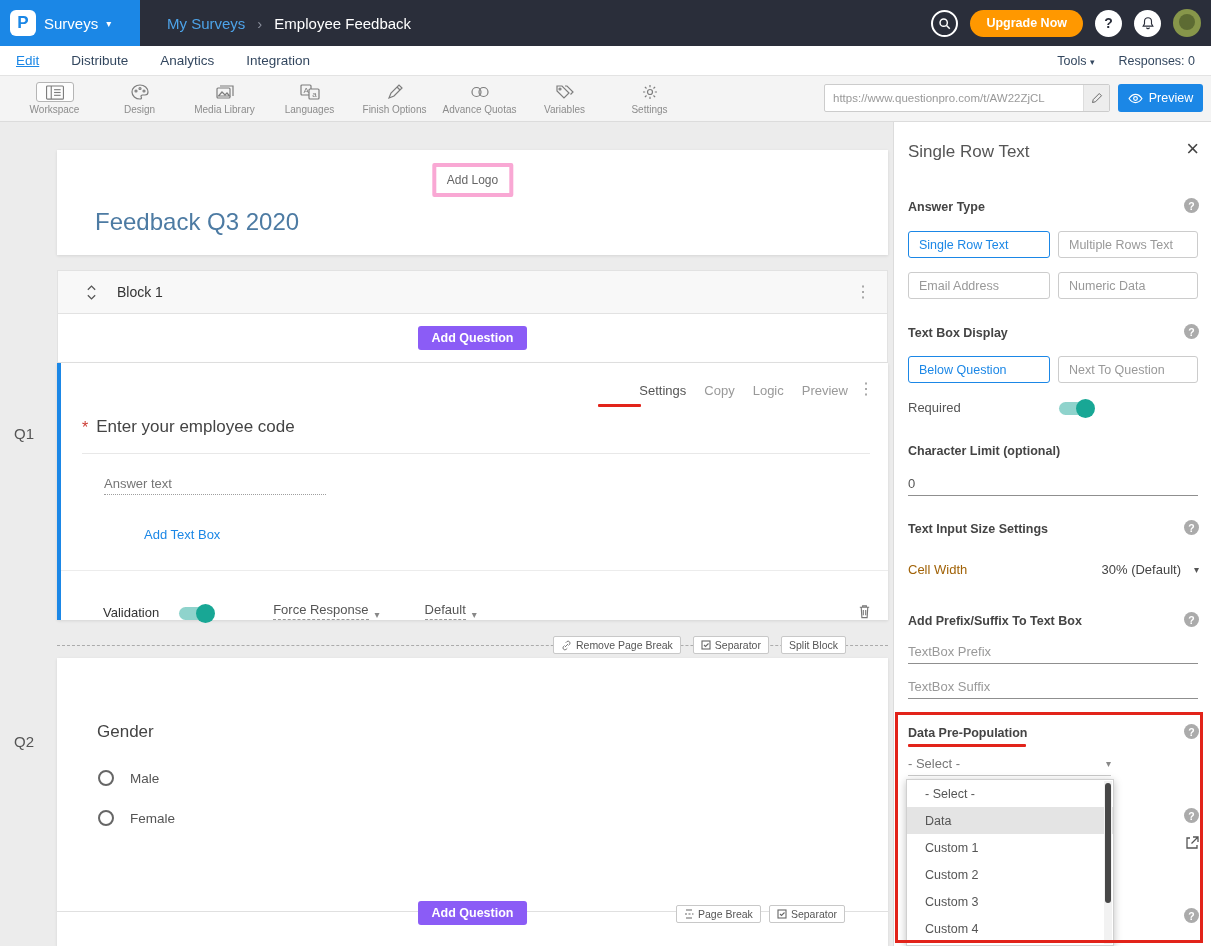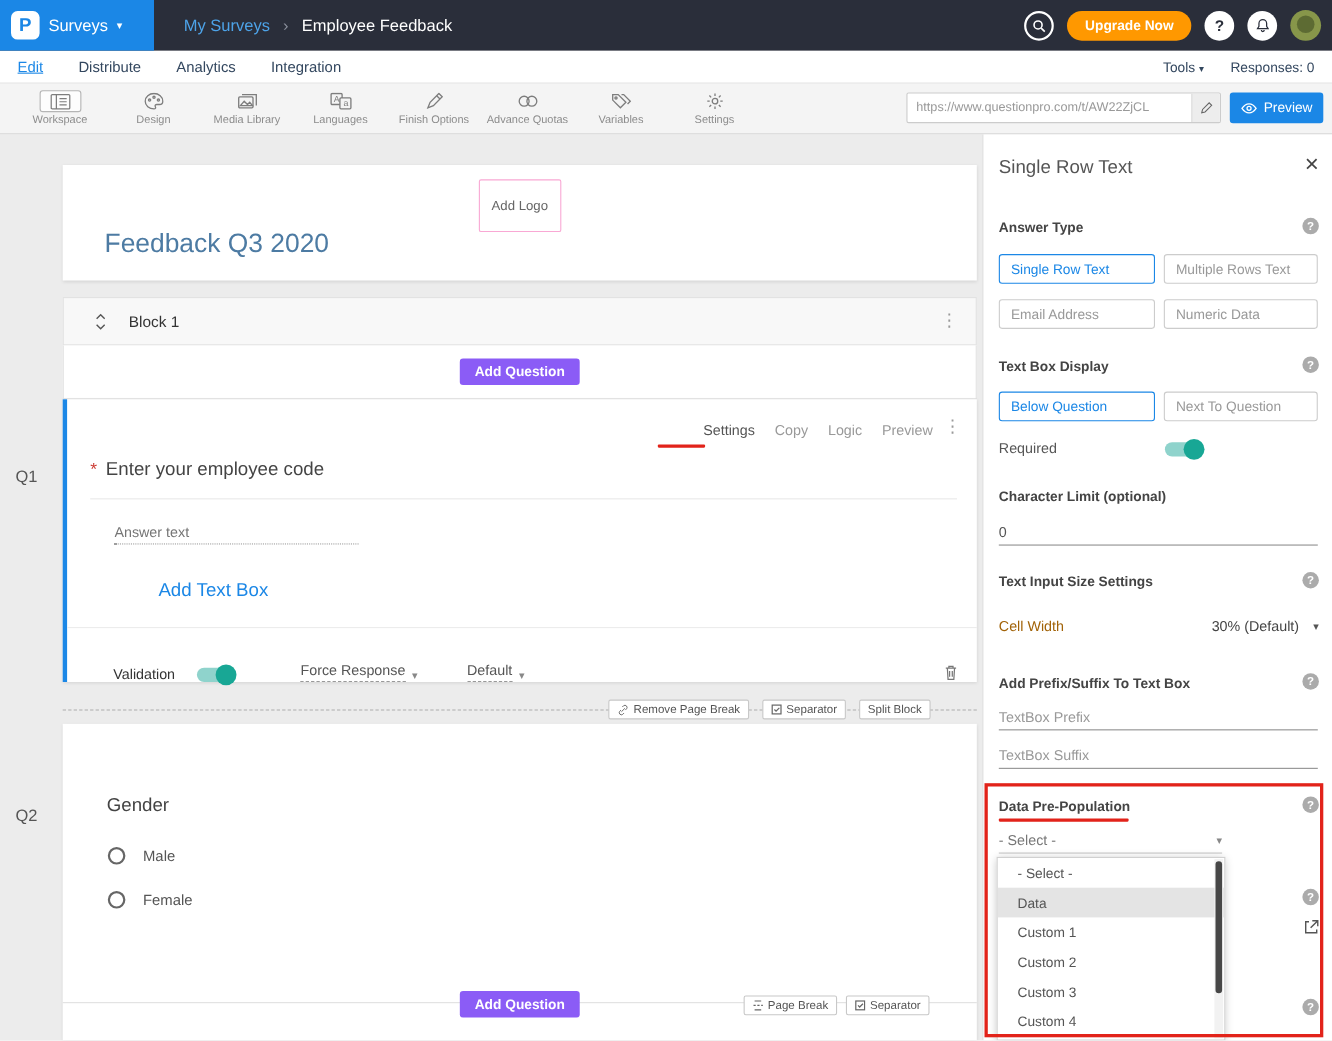--- a/index.html
+++ b/index.html
@@ -43,21 +43,21 @@
   .url-box { position:absolute; right:101px; top:8px; width:286px; height:28px; background:#fff; border:1px solid #ccc; border-radius:2px; display:flex; align-items:center; overflow:hidden; }
   .url-box input { flex:1; border:none; outline:none; font-size:11.5px; color:#999; padding:0 8px; font-family:"Liberation Sans", sans-serif; background:transparent; }
   .url-edit { width:26px; height:100%; background:#ededed; border-left:1px solid #ddd; display:flex; align-items:center; justify-content:center; cursor:pointer; }
   .preview-btn { position:absolute; right:8px; top:8px; width:85px; height:28px; background:#1b87e6; border:none; border-radius:3px; color:#fff; font-size:12.5px; display:flex; align-items:center; justify-content:center; gap:6px; cursor:pointer; }
 
   
   .canvas { position:absolute; top:122px; left:0; width:893px; bottom:0; background:#ececec; }
   .qlabel { position:absolute; left:14px; font-size:15px; color:#555; }
   .card { position:absolute; left:57px; width:831px; background:#fff; box-shadow:0 1px 3px rgba(0,0,0,.10); }
   .title-card { top:28px; height:105px; }
-  .add-logo-btn { position:absolute; left:50%; transform:translateX(-50%); top:13px; background:#fff; border:1px solid #f9a8d4; border-radius:2px; font-size:12px; color:#666; padding:16px 11px; cursor:pointer; }
+  .add-logo-btn { position:absolute; left:50%; transform:translateX(-50%); top:13px; background:#fff; border:4px solid #f9a8d4; border-radius:2px; font-size:12px; color:#666; padding:6px 11px; cursor:pointer; }
   .survey-title { position:absolute; left:38px; top:58px; font-size:24px; color:#4d7ba3; }
 
   .block-header { top:148px; height:44px; background:#f8f8f8; border:1px solid #e2e2e2; box-shadow:none; display:flex; align-items:center; padding:0 16px; }
   .collapse-icon { margin-left:12px; display:flex; cursor:pointer; }
   .collapse-icon svg { stroke:#555; fill:none; stroke-width:1.4; }
   .block-name { margin-left:20px; font-size:14px; color:#333; }
   .kebab { color:#9a9a9a; font-size:16px; cursor:pointer; line-height:1; }
   .block-header .kebab { margin-left:auto; }
   .block-body { top:192px; height:49px; border:1px solid #e2e2e2; border-top:none; box-shadow:none; display:flex; align-items:center; justify-content:center; }
   .add-q-btn { background:#8b5cf6; color:#fff; border:none; border-radius:3px; font-size:12.5px; font-weight:bold; padding:5px 14px; cursor:pointer; }
@@ -65,21 +65,21 @@
   .q1-card { top:241px; height:257px; border-left:4px solid #1b87e6; }
   .q-tabs { position:absolute; top:20px; right:40px; display:flex; gap:18px; font-size:13px; }
   .q-tab { color:#999; cursor:pointer; }
   .q-tab.first { color:#555; }
   .q1-card .kebab { position:absolute; right:14px; top:18px; }
   .red-underline-settings { position:absolute; left:537px; top:41px; width:43px; height:3px; background:#e2231a; border-radius:1px; }
   .q-text-row { position:absolute; left:21px; right:18px; top:54px; display:flex; gap:8px; border-bottom:1px solid #e8e8e8; padding-bottom:16px; }
   .req-mark { color:#cc3b33; font-size:16px; padding-top:2px; }
   .q-text { font-size:17px; color:#444; }
   .answer-input { position:absolute; left:43px; top:110px; width:222px; border:none; border-bottom:1px dotted #9e9e9e; background:transparent; outline:none; font-size:13px; color:#999; padding:3px 0; font-family:"Liberation Sans", sans-serif; }
-  .add-textbox-link { position:absolute; left:83px; top:164px; color:#1b87e6; font-size:17px; cursor:pointer; }
+  .add-textbox-link { position:absolute; left:83px; top:164px; color:#1b87e6; font-size:13px; cursor:pointer; }
   .q-footer { position:absolute; left:0; right:0; bottom:0; height:50px; border-top:1px solid #ececec; display:flex; align-items:flex-end; }
   .validation-label { margin-left:42px; font-size:13px; color:#333; }
   .toggle { width:34px; height:13px; background:#8fd3cc; border-radius:8px; position:relative; cursor:pointer; }
   .toggle .knob { position:absolute; right:-2px; top:-3px; width:19px; height:19px; border-radius:50%; background:#18a795; }
   .q-footer .toggle { margin-left:20px; }
   .mini-select { font-size:13px; color:#555; border-bottom:1px dashed #999; padding-bottom:2px; cursor:pointer; }
   .fr { margin-left:60px; } .df { margin-left:45px; }
   .caret-d { font-size:10px; color:#888; }
   .sel-caret { margin-left:6px; }
   .trash { margin-left:auto; margin-right:16px; cursor:pointer; display:flex; }

